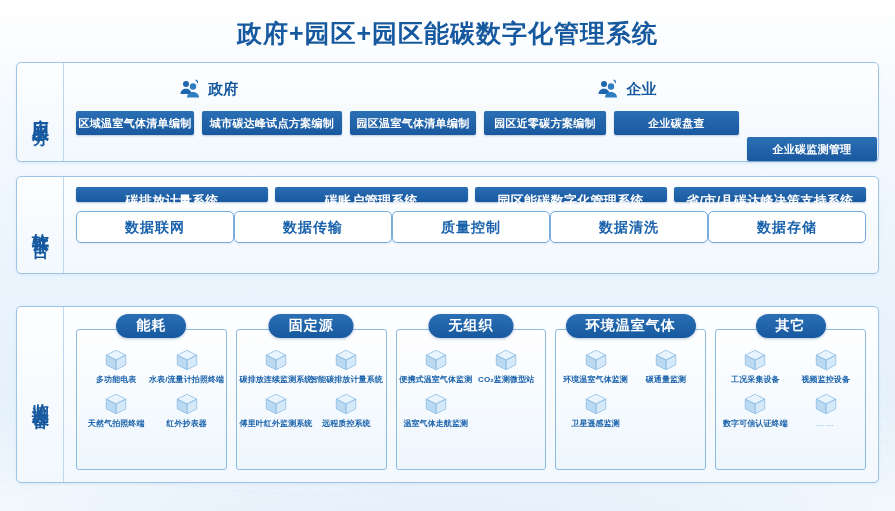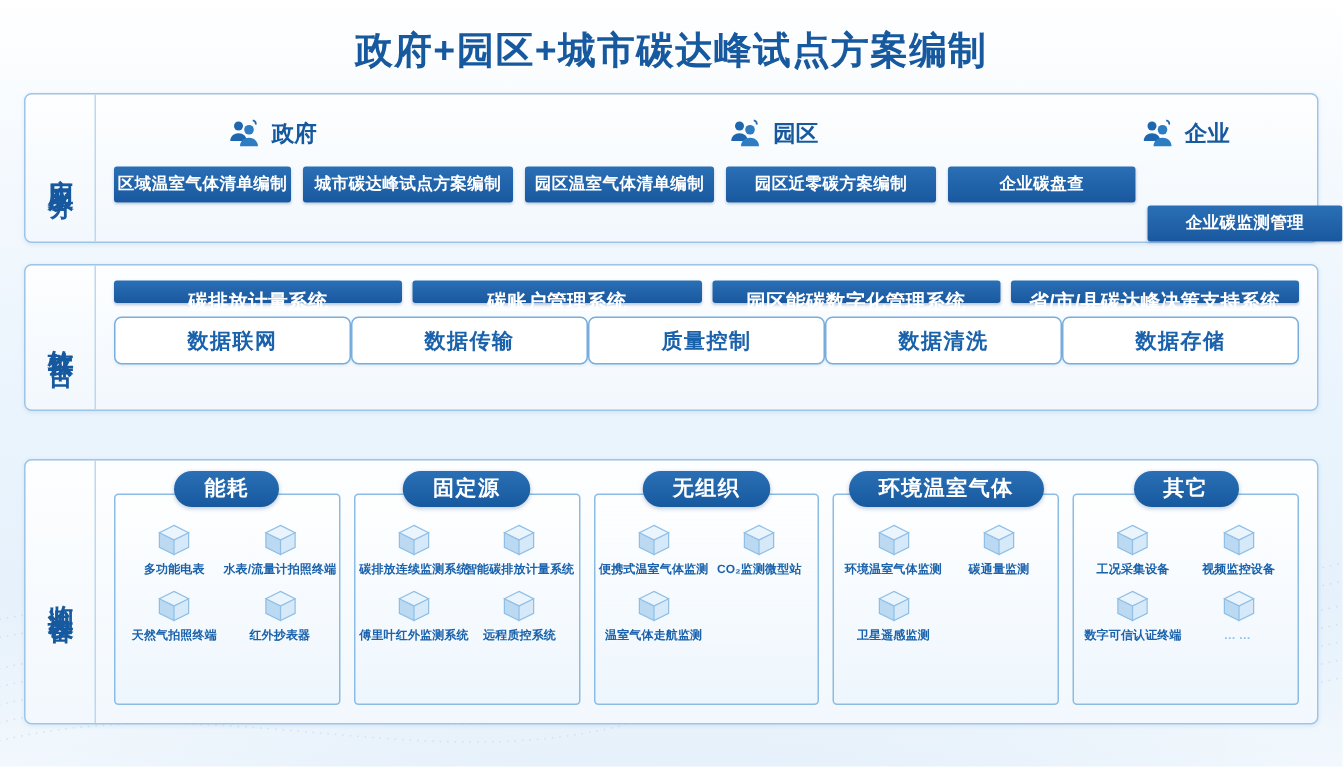--- a/index.html
+++ b/index.html
@@ -114,72 +114,60 @@
       <path d="M-20,150 C150,100 300,185 460,120 C620,58 760,150 920,95"></path>
       <path d="M-20,162 C150,112 300,197 460,132 C620,70 760,162 920,107"></path>
       <path d="M-20,174 C150,124 300,209 460,144 C620,82 760,174 920,119"></path>
       <path d="M-20,186 C150,136 300,221 460,156 C620,94 760,186 920,131"></path>
       <path d="M-20,198 C150,148 300,233 460,168 C620,106 760,198 920,143"></path>
       <path d="M-20,128 C170,84 320,168 480,104 C640,44 780,132 920,78"></path>
       <path d="M-20,116 C170,72 320,156 480,92 C640,32 780,120 920,66"></path>
     </g>
   </svg>
 
-  <div class="title">政府+园区+城市碳达峰试点方案编制</div>
+  <div class="title">政府+园区+园区能碳数字化管理系统</div>
 
   <div class="band" id="band-app">
     <div class="band-label">
       <span>应用服务</span>
     </div>
     <div class="band-body">
 
       <div class="app-heads">
         <div class="app-head" style="width:33.33%;justify-content:center;padding-right:120px;">
           <svg width="24" height="24" viewBox="0 0 24 24">
             <g fill="#1e66ad">
               <circle cx="8" cy="7" r="3"></circle>
               <path d="M2.5 17c0-3.2 2.5-5.2 5.5-5.2S13.5 13.8 13.5 17z"></path>
               <circle cx="15" cy="9.5" r="3.2" fill="#2e7cc2"></circle>
               <path d="M9 20.5c0-3.4 2.7-5.6 6-5.6s6 2.2 6 5.6z" fill="#2e7cc2"></path>
               <path d="M17.5 3.2c1.6.3 2.4 1.6 1.8 2.8" stroke="#1e66ad" stroke-width="1.2" fill="none"></path>
             </g>
           </svg>
           <span class="ttl">政府</span>
         </div>
-        <div class="app-head" style="width:33.33%;justify-content:center;padding-right:30px;">
-          <svg width="24" height="24" viewBox="0 0 24 24">
-            <g fill="#1e66ad">
-              <circle cx="8" cy="7" r="3"></circle>
-              <path d="M2.5 17c0-3.2 2.5-5.2 5.5-5.2S13.5 13.8 13.5 17z"></path>
-              <circle cx="15" cy="9.5" r="3.2" fill="#2e7cc2"></circle>
-              <path d="M9 20.5c0-3.4 2.7-5.6 6-5.6s6 2.2 6 5.6z" fill="#2e7cc2"></path>
-              <path d="M17.5 3.2c1.6.3 2.4 1.6 1.8 2.8" stroke="#1e66ad" stroke-width="1.2" fill="none"></path>
-            </g>
-          </svg>
-          <span class="ttl">园区</span>
-        </div>
         <div class="app-head" style="width:33.33%;justify-content:center;padding-left:30px;">
           <svg width="24" height="24" viewBox="0 0 24 24">
             <g fill="#1e66ad">
               <circle cx="8" cy="7" r="3"></circle>
               <path d="M2.5 17c0-3.2 2.5-5.2 5.5-5.2S13.5 13.8 13.5 17z"></path>
               <circle cx="15" cy="9.5" r="3.2" fill="#2e7cc2"></circle>
               <path d="M9 20.5c0-3.4 2.7-5.6 6-5.6s6 2.2 6 5.6z" fill="#2e7cc2"></path>
               <path d="M17.5 3.2c1.6.3 2.4 1.6 1.8 2.8" stroke="#1e66ad" stroke-width="1.2" fill="none"></path>
             </g>
           </svg>
           <span class="ttl">企业</span>
         </div>
       </div>
 
       <div class="app-row">
         <div class="btn-solid" style="width:118px;">区域温室气体清单编制</div>
         <div class="btn-solid" style="width:140px;">城市碳达峰试点方案编制</div>
         <div class="btn-solid" style="width:126px;">园区温室气体清单编制</div>
-        <div class="btn-solid" style="width:140px;">园区近零碳方案编制</div>
+        <div class="btn-solid" style="width:122px;">园区近零碳方案编制</div>
         <div class="btn-solid" style="width:125px;">企业碳盘查</div>
         <div class="btn-solid" style="width:130px;margin-top:26px;">企业碳监测管理</div>
       </div>
 
     </div>
   </div>
 
   <div class="band" id="band-soft">
     <div class="band-label">
       <span>软件平台</span>

